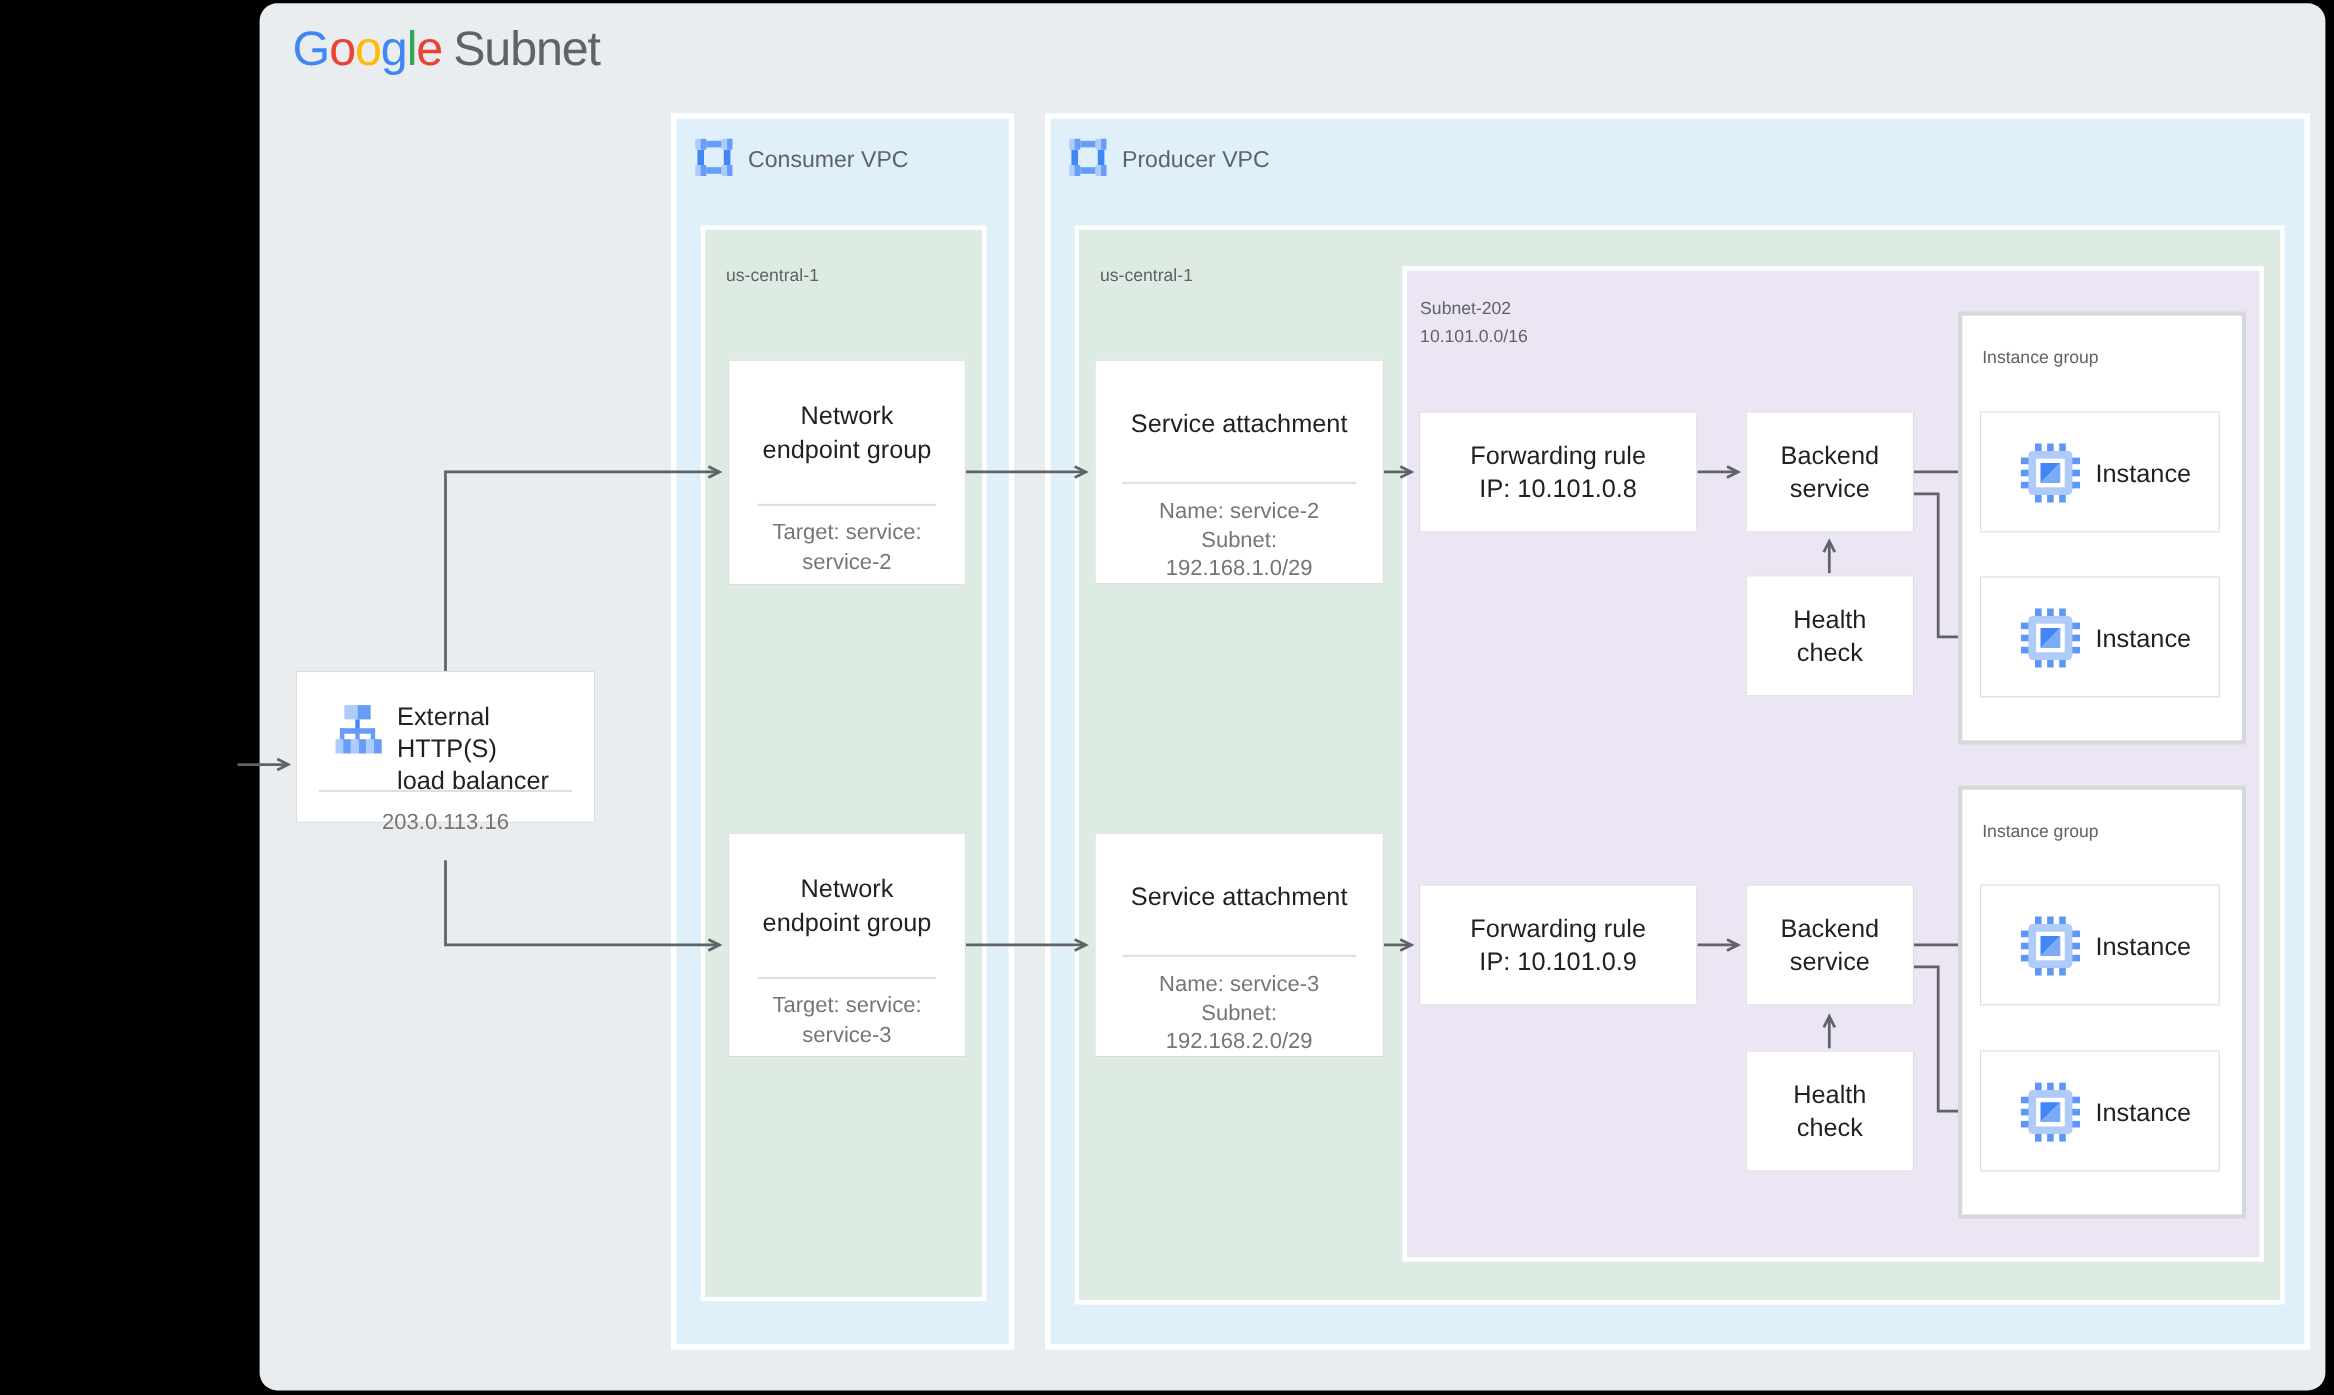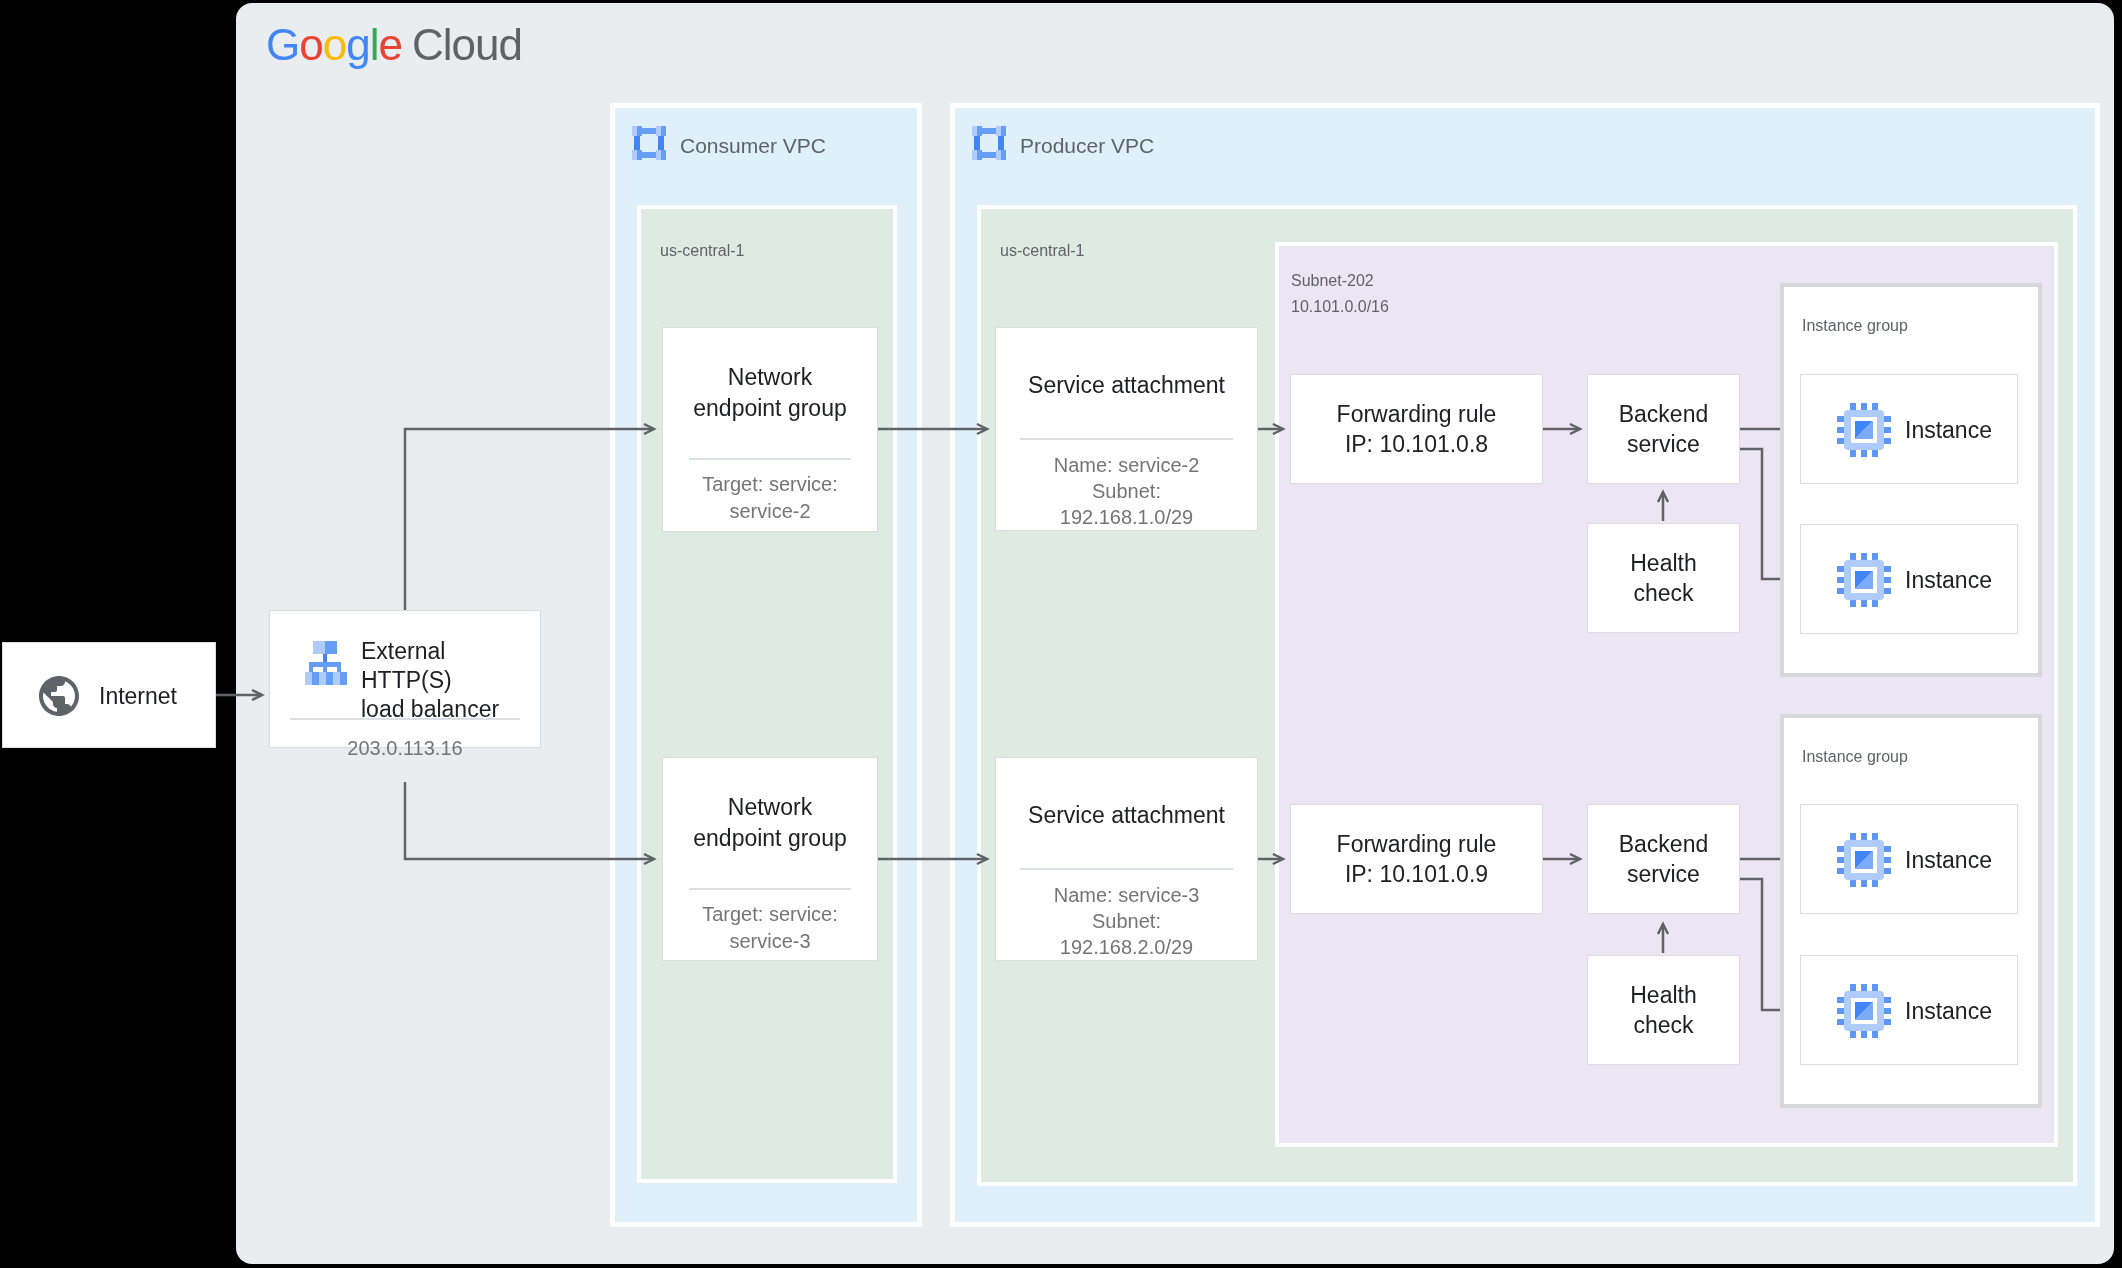--- a/index.html
+++ b/index.html
@@ -41,21 +41,21 @@
   .arrowhead{fill:none;stroke:var(--line);stroke-width:2.5px;}
 </style>
 </head>
 <body>
 
 <div class="stage">
 
   <div class="canvas"></div>
 
   <div class="logo">
-    <span class="gb">G</span><span class="gr">o</span><span class="gy">o</span><span class="gb">g</span><span class="gg">l</span><span class="gr">e</span><span class="cloud">Cloud</span>
+    <span class="gb">G</span><span class="gr">o</span><span class="gy">o</span><span class="gb">g</span><span class="gg">l</span><span class="gr">e</span><span class="cloud">Subnet</span>
   </div>
 
   <div class="zone vpc" style="left:610px;top:103px;width:312px;height:1124px;"></div>
   <svg class="icon" style="left:632px;top:126px;" width="34" height="34" viewBox="0 0 34 34">
     <rect x="10" y="2" width="14" height="6" fill="#669df6"></rect>
     <rect x="10" y="26" width="14" height="6" fill="#669df6"></rect>
     <rect x="2" y="10" width="6" height="14" fill="#4285f4"></rect>
     <rect x="26" y="10" width="6" height="14" fill="#4285f4"></rect>
     <rect x="0" y="0" width="10" height="10" fill="#aecbfa"></rect>
       <rect x="5" y="0" width="5" height="10" fill="#669df6"></rect>
@@ -108,26 +108,20 @@
     <path class="wire" d="M1543,429 H1580" marker-end="url(#arr)"></path>
     <path class="wire" d="M1543,859 H1580" marker-end="url(#arr)"></path>
     <path class="wire" d="M1740,429 H1793" marker-end="url(#arr)"></path>
     <path class="wire" d="M1740,449 H1762 V579 H1793" marker-end="url(#arr)"></path>
     <path class="wire" d="M1663,521 V492" marker-end="url(#arr)"></path>
     <path class="wire" d="M1740,859 H1793" marker-end="url(#arr)"></path>
     <path class="wire" d="M1740,879 H1762 V1010 H1793" marker-end="url(#arr)"></path>
     <path class="wire" d="M1663,953 V924" marker-end="url(#arr)"></path>
   </svg>
 
-  <div class="card" style="left:2px;top:642px;width:214px;height:106px;">
-    <svg class="icon" style="left:32px;top:29px;" width="48" height="48" viewBox="0 0 24 24">
-      <path fill="#5f6368" d="M12 2C6.48 2 2 6.48 2 12s4.48 10 10 10 10-4.48 10-10S17.52 2 12 2zm-1 17.93c-3.95-.49-7-3.85-7-7.93 0-.62.08-1.21.21-1.79L9 15v1c0 1.1.9 2 2 2v1.93zm6.9-2.54c-.26-.81-1-1.39-1.9-1.39h-1v-3c0-.55-.45-1-1-1H8v-2h2c.55 0 1-.45 1-1V7h2c1.1 0 2-.9 2-2v-.41c2.93 1.19 5 4.06 5 7.41 0 2.08-.8 3.97-2.1 5.39z"></path>
-    </svg>
-    <div class="row-label" style="left:96px;top:0;height:106px;display:flex;align-items:center;">Internet</div>
-  </div>
 
   <div class="card" style="left:269px;top:610px;width:272px;height:138px;">
     <svg class="icon" style="left:31px;top:28px;" width="48" height="48" viewBox="0 0 48 48">
       <rect x="12" y="2" width="12" height="13" fill="#aecbfa"></rect>
       <rect x="24" y="2" width="12" height="13" fill="#669df6"></rect>
       <rect x="22" y="15" width="4" height="9" fill="#4285f4"></rect>
       <rect x="8" y="23" width="32" height="5" fill="#669df6"></rect>
       <rect x="8" y="23" width="4" height="11" fill="#669df6"></rect>
       <rect x="22" y="23" width="4" height="11" fill="#669df6"></rect>
       <rect x="36" y="23" width="4" height="11" fill="#669df6"></rect>

